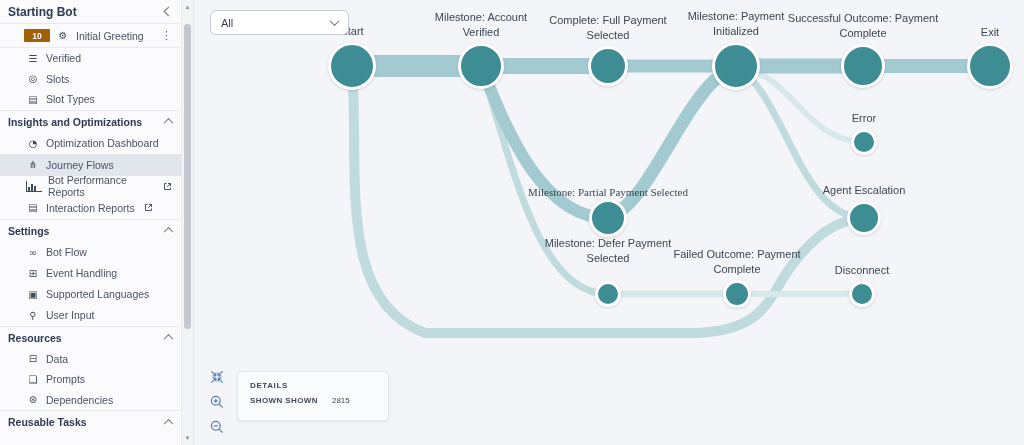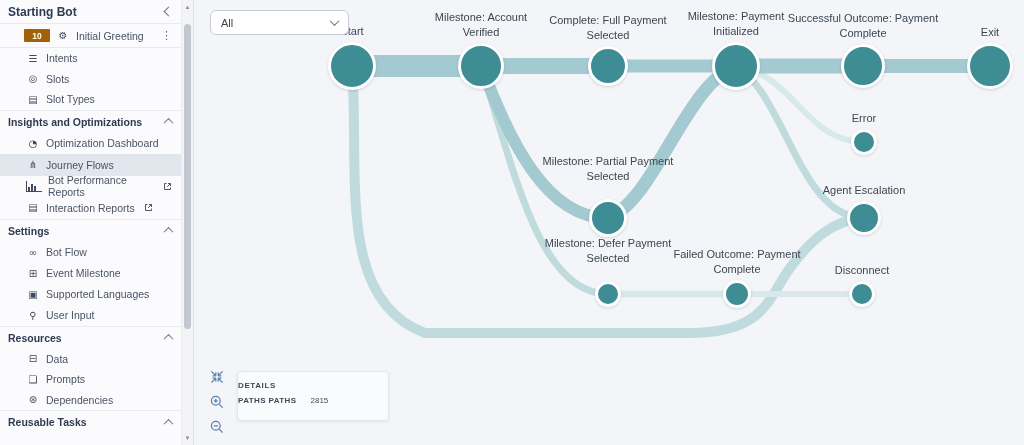--- a/index.html
+++ b/index.html
@@ -55,21 +55,21 @@
   #sankey-links{position:absolute;left:-194px;top:0;width:1024px;height:445px;}
   .flow-node{position:absolute;border-radius:50%;background:#3e8d95;border:3px solid #fff;
              box-sizing:border-box;box-shadow:0 1px 3px rgba(40,60,70,.18);}
   .flow-label{position:absolute;text-align:center;font-size:11px;line-height:1.3;color:#3c4650;}
 
   
   .zoomcol{position:absolute;left:15px;top:369px;display:flex;flex-direction:column;gap:9px;}
   .zbtn{width:16px;height:16px;color:#5b80b4;}
   .details{position:absolute;left:43px;top:371px;width:152px;height:50px;background:#fafbfd;
            border:1px solid #e4e6eb;border-radius:4px;box-shadow:0 1px 3px rgba(0,0,0,.07);
-           padding:9px 0;box-sizing:border-box;}
+           padding:9px 12px;box-sizing:border-box;}
   .details-title{font-size:8px;font-weight:bold;letter-spacing:.6px;color:#414a57;}
   .details-row{margin-top:6px;display:flex;gap:14px;font-size:8px;color:#414a57;}
   .details-row .lbl{font-weight:bold;letter-spacing:.4px;}
 </style>
 </head>
 <body>
 
 <div class="sidebar">
   <div class="sb-content">
 
@@ -80,21 +80,21 @@
 
     <div class="sb-greet">
       <span class="badge">10</span>
       <span class="sb-ico">⚙</span>
       <span class="sb-greet-label">Initial Greeting</span>
       <span class="kebab">⋮</span>
     </div>
 
     <div class="sb-item">
       <span class="sb-ico">☰</span>
-      <span>Intents</span>
+      <span>Verified</span>
     </div>
     <div class="sb-item">
       <span class="sb-ico">◎</span>
       <span>Slots</span>
     </div>
     <div class="sb-item">
       <span class="sb-ico">▤</span>
       <span>Slot Types</span>
     </div>
 
@@ -132,21 +132,21 @@
     <div class="sb-sec">
       <span class="sb-sec-label">Settings</span>
       <span class="chev-up"></span>
     </div>
     <div class="sb-item h21">
       <span class="sb-ico">∞</span>
       <span>Bot Flow</span>
     </div>
     <div class="sb-item h21">
       <span class="sb-ico">⊞</span>
-      <span>Event Milestone</span>
+      <span>Event Handling</span>
     </div>
     <div class="sb-item h21">
       <span class="sb-ico">▣</span>
       <span>Supported Languages</span>
     </div>
     <div class="sb-item h21">
       <span class="sb-ico">⚲</span>
       <span>User Input</span>
     </div>
 
@@ -207,21 +207,21 @@
         <div class="flow-label" style="left: 533px; width: 150px; bottom: 403px;">Complete: Full Payment Selected</div>
         <div class="flow-node" style="left: 712px; top: 42px; height: 48px; width: 48px; background: rgb(62, 141, 149);"></div>
         <div class="flow-label" style="left: 666px; width: 140px; bottom: 407px;">Milestone: Payment Initialized</div>
         <div class="flow-node" style="left: 841px; top: 44px; height: 44px; width: 44px; background: rgb(62, 141, 149);"></div>
         <div class="flow-label" style="left: 783px; width: 160px; bottom: 405px; margin-top: 36px;">Successful Outcome: Payment Complete</div>
         <div class="flow-node" style="left: 967px; top: 43px; height: 46px; width: 46px; background: rgb(62, 141, 149);"></div>
         <div class="flow-label" style="left: 945px; width: 90px; bottom: 406px;">Exit</div>
         <div class="flow-node" style="left: 851px; top: 129px; height: 26px; width: 26px; background: rgb(62, 141, 149);"></div>
         <div class="flow-label" style="left: 819px; width: 90px; bottom: 320px;">Error</div>
         <div class="flow-node" style="left: 589px; top: 199px; height: 38px; width: 38px; background: rgb(62, 141, 149);"></div>
-        <div class="flow-label" style="left: 525.5px; width: 165px; bottom: 262px;">Milestone: Partial Payment Selected</div>
+        <div class="flow-label" style="left: 525.5px; width: 165px; bottom: 246px; font-family: Liberation Serif, serif;">Milestone: Partial Payment Selected</div>
         <div class="flow-node" style="left: 847px; top: 201px; height: 34px; width: 34px; background: rgb(62, 141, 149);"></div>
         <div class="flow-label" style="left: 799px; width: 130px; bottom: 248px;">Agent Escalation</div>
         <div class="flow-node" style="left: 595px; top: 281px; height: 26px; width: 26px; background: rgb(62, 141, 149);"></div>
         <div class="flow-label" style="left: 528px; width: 160px; bottom: 180px;">Milestone: Defer Payment Selected</div>
         <div class="flow-node" style="left: 723px; top: 280px; height: 28px; width: 28px; background: rgb(62, 141, 149);"></div>
         <div class="flow-label" style="left: 654.5px; width: 165px; bottom: 169px;">Failed Outcome: Payment Complete</div>
         <div class="flow-node" style="left: 849px; top: 281px; height: 26px; width: 26px; background: rgb(62, 141, 149);"></div>
         <div class="flow-label" style="left: 812px; width: 100px; bottom: 168px;">Disconnect</div>
       </div>
   </div>
@@ -250,17 +250,17 @@
       <g stroke="#5b80b4" stroke-width="1.6" fill="none">
         <circle cx="8.5" cy="8.5" r="5.5"></circle>
           <path d="M12.7 12.7 L17 17 M6 8.5 H11"></path>
       </g>
     </svg>
   </div>
 
   <div class="details">
     <div class="details-title">DETAILS</div>
     <div class="details-row">
-      <span class="lbl">PATHS PATHS</span>
+      <span class="lbl">SHOWN SHOWN</span>
       <span>2815</span>
     </div>
   </div>
 </div>
 
 </body></html>

